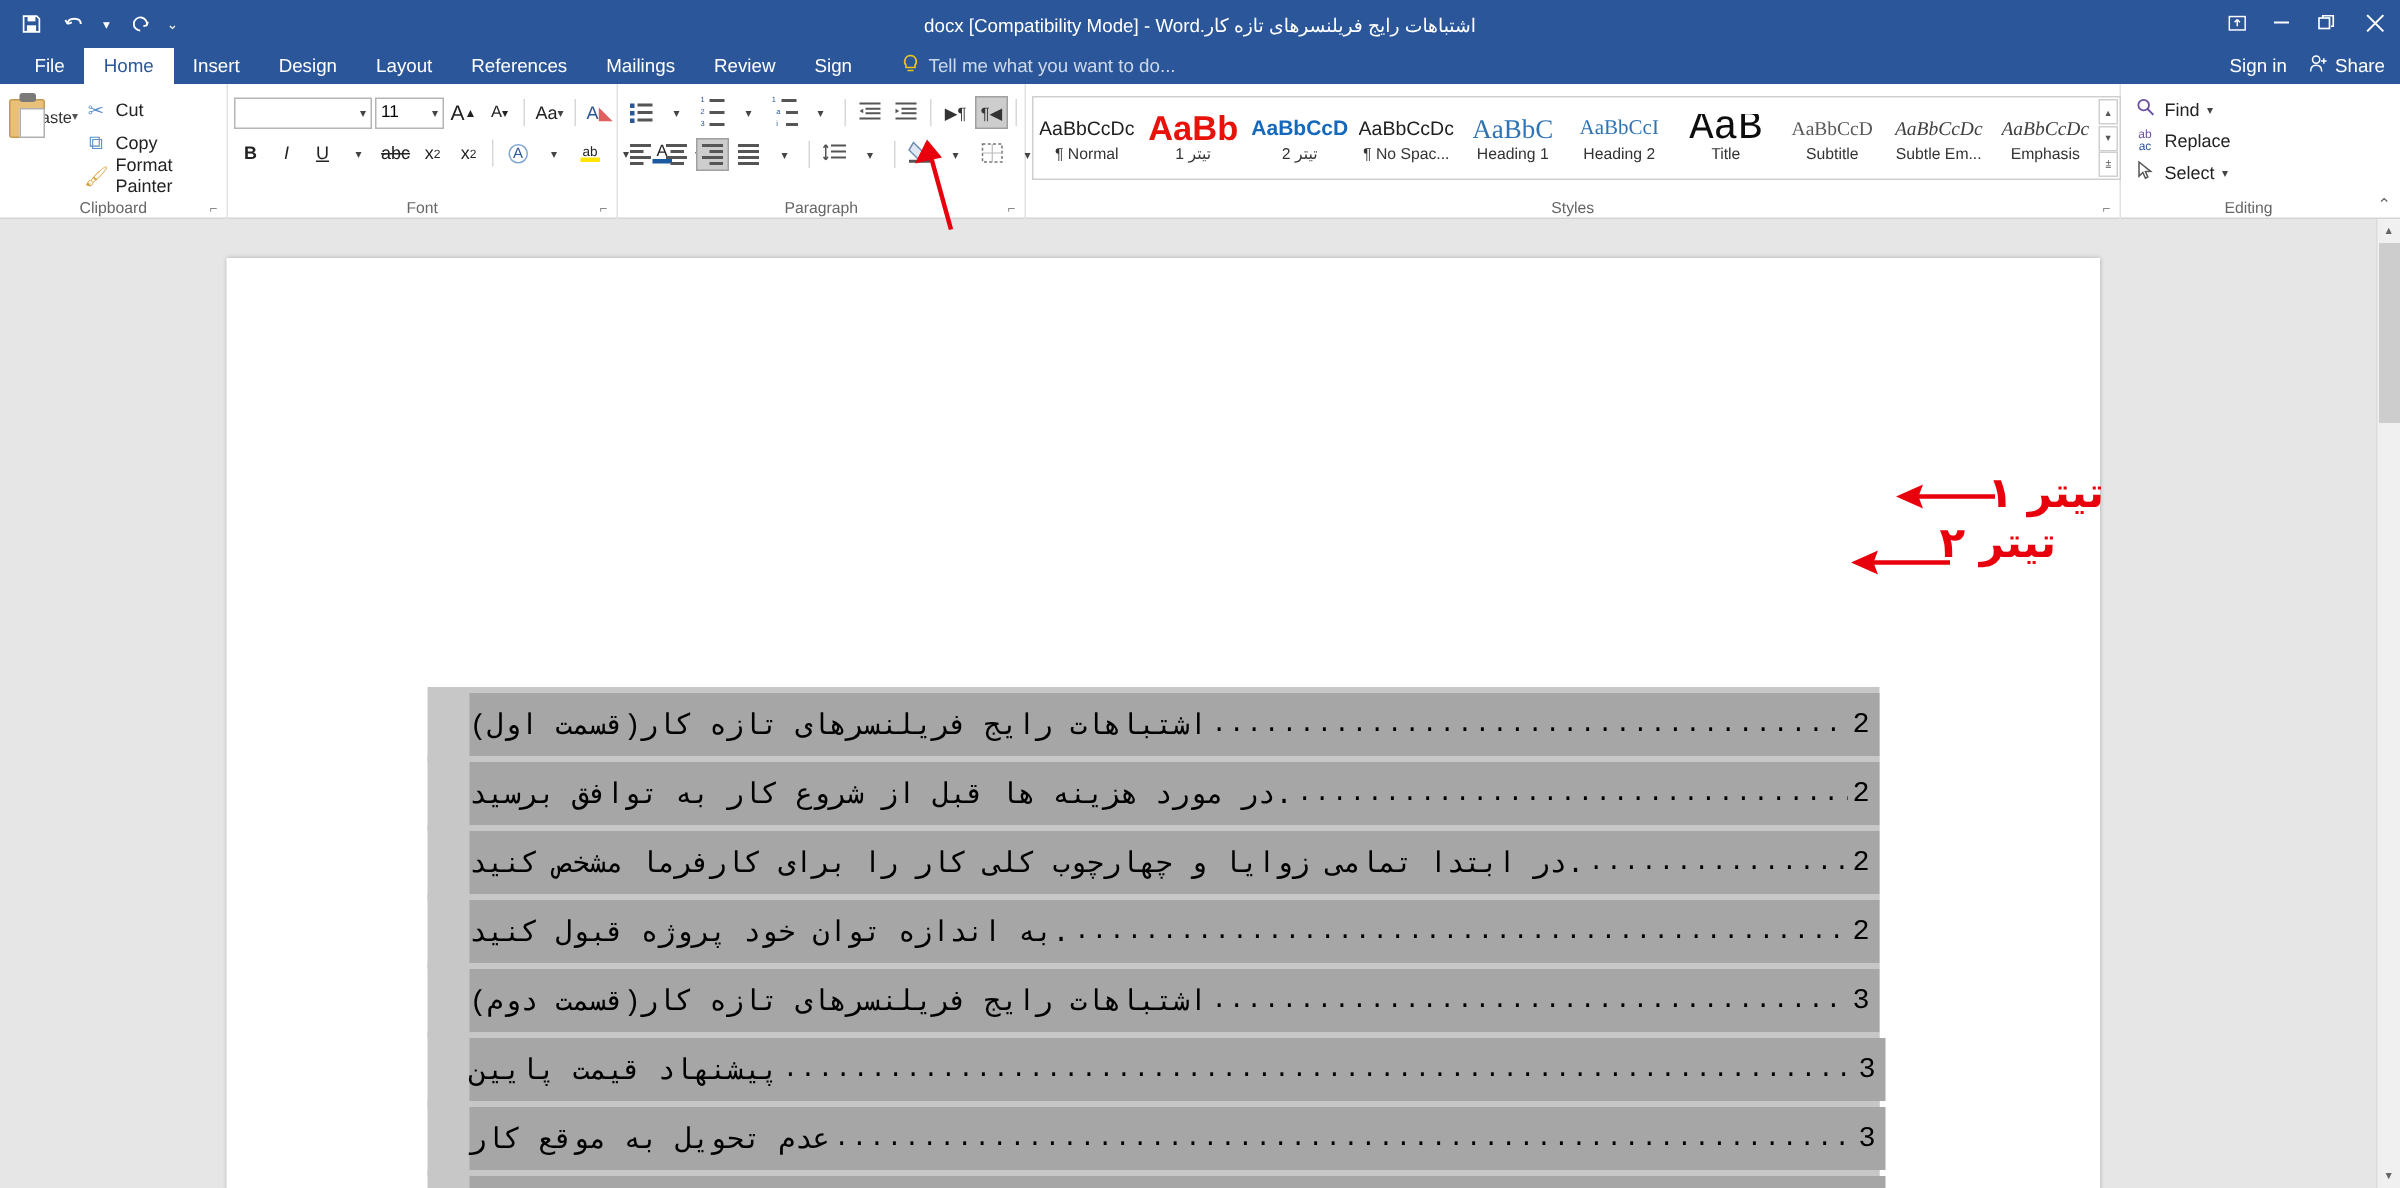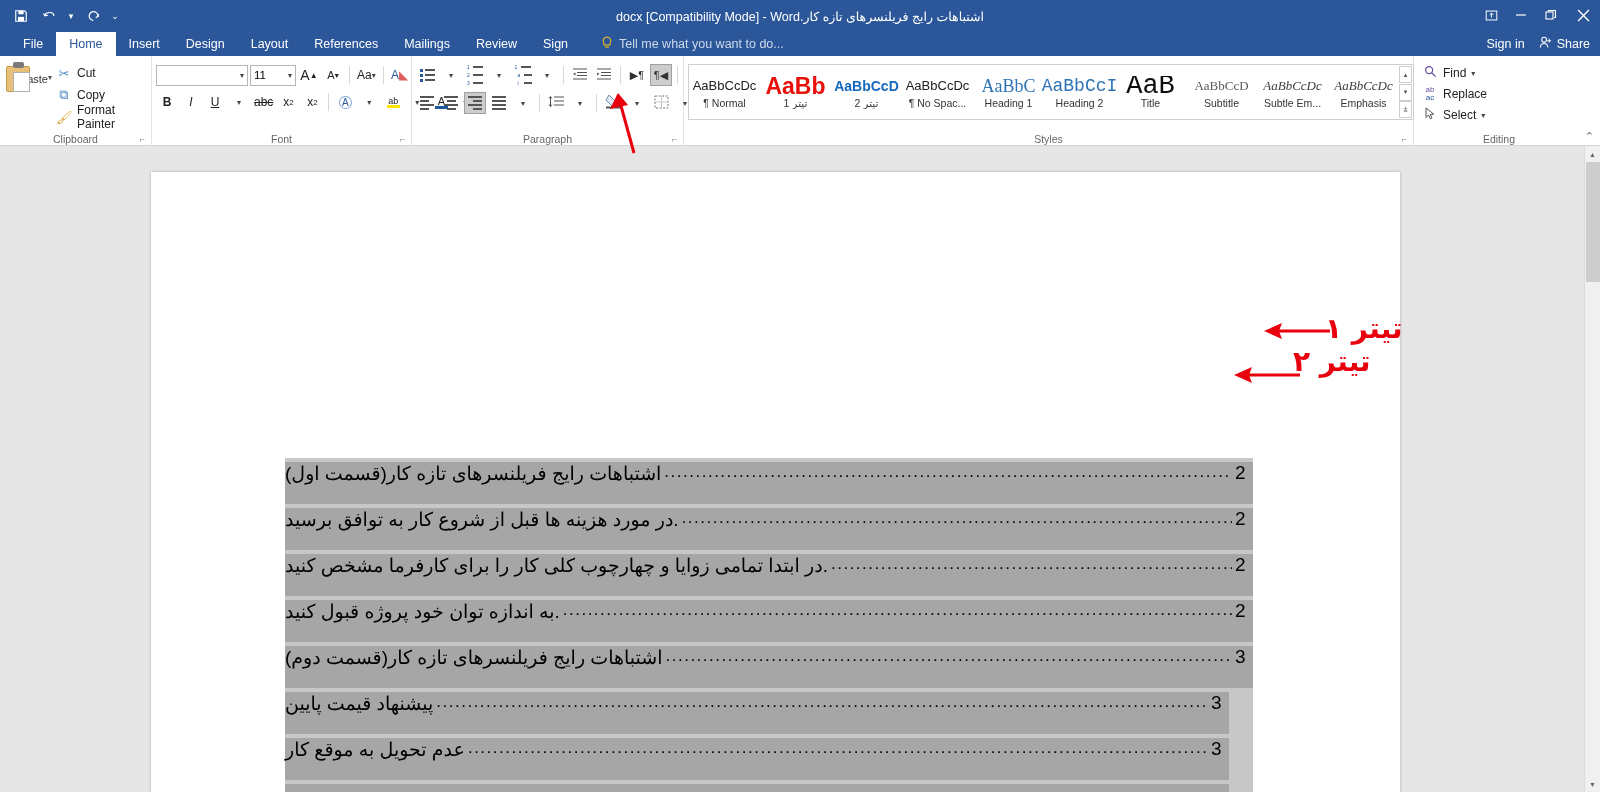--- a/index.html
+++ b/index.html
@@ -171,25 +171,26 @@
   
   .docarea {
     position: absolute; top: 146px; left: 0; right: 0; bottom: 0;
     background: #e6e6e6; overflow: hidden;
   }
   .page {
     position: absolute; left: 151px; top: 26px; width: 1249px; height: 720px;
     background: #fff; box-shadow: 0 0 3px rgba(0,0,0,.25);
   }
   .toc-line {
-    height: 42px; display: flex; align-items: flex-start;
+    height: 42px; display: flex; align-items: center;
     background: #a6a6a6;
     font-size: 19px; color: #000; position: relative;
     padding: 0 6px 0 0;
-    font-family: Liberation Sans, sans-serif;
+    font-family: Liberation Mono, monospace;
+    margin-left: 28px;
   }
   .toc-spacer { height: 0px; background: #c7c7c7; }
   .toc-txt { white-space: nowrap; }
   .toc-dots {
     flex: 1; overflow: hidden; white-space: nowrap; color: #000;
     letter-spacing: 1.5px; font-size: 17px; margin: 0 3px;
   }
   .toc-pg { font-size: 19px; min-width: 12px; text-align: left; }
   .toc-wrap {
     position: absolute; left: 285px; top: 312px; width: 968px;
@@ -618,21 +619,21 @@
         </div>
         <div class="style-item">
           <div class="style-prev" style="color:#202020;font-size:13px">AaBbCcDc</div>
           <div class="style-name">¶ No Spac...</div>
         </div>
         <div class="style-item">
           <div class="style-prev" style="color:#2e74b5;font-size:18px;font-family:'Liberation Serif',serif">AaBbC</div>
           <div class="style-name">Heading 1</div>
         </div>
         <div class="style-item">
-          <div class="style-prev" style="color:#2e74b5;font-size:18px;font-family:Liberation Mono, monospace">AaBbCcI</div>
+          <div class="style-prev" style="color:#2e74b5;font-size:14px;font-family:Liberation Serif, serif">AaBbCcI</div>
           <div class="style-name">Heading 2</div>
         </div>
         <div class="style-item">
           <div class="style-prev" style="color:#0d0d0d;font-size:27px;font-family:Liberation Mono, monospace">AaB</div>
           <div class="style-name">Title</div>
         </div>
         <div class="style-item">
           <div class="style-prev" style="color:#5a5a5a;font-size:13px;font-family:'Liberation Serif',serif">AaBbCcD</div>
           <div class="style-name">Subtitle</div>
         </div>

